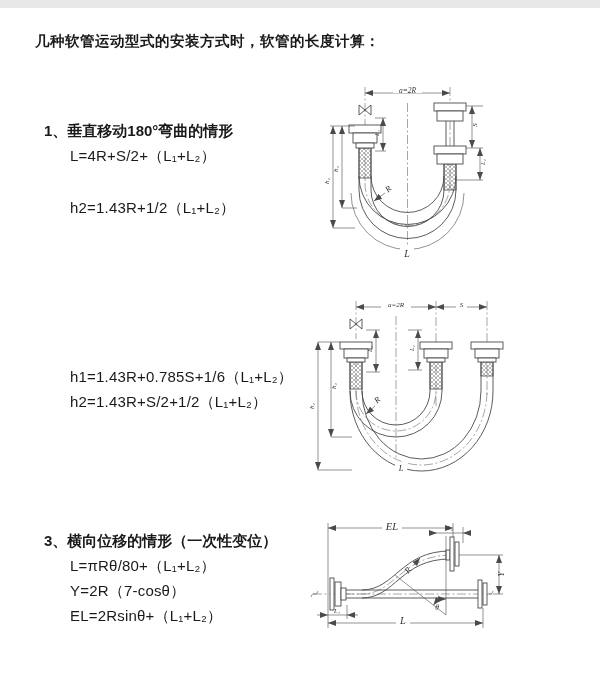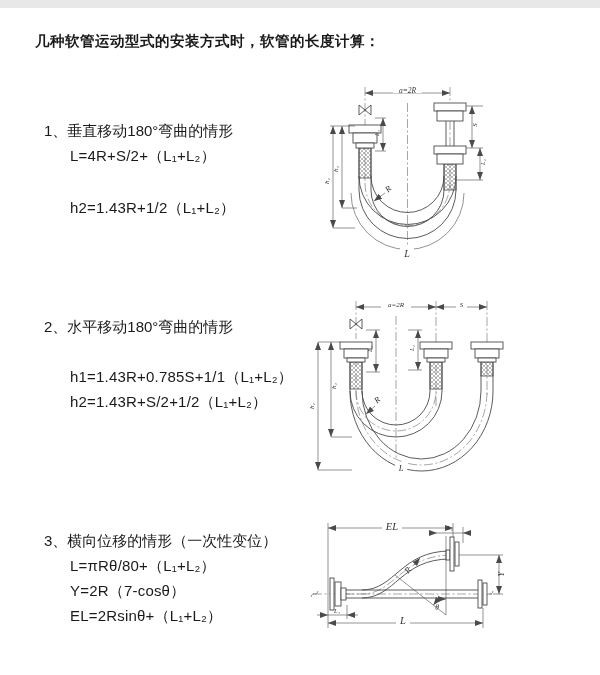--- a/index.html
+++ b/index.html
@@ -7,21 +7,21 @@
   .page {
     position:relative; width:600px; height:675px; background:var(--bg);
     font-family:"Liberation Sans","DejaVu Sans",sans-serif; color:var(--text);
     overflow:hidden; margin:8px auto;
   }
   .title {
     position:absolute; left:35px; top:24px; font-size:14.5px; font-weight:700;
     letter-spacing:0.5px; white-space:nowrap;
   }
   .sec-heading {
-    position:absolute; left:44px; font-size:15px; font-weight:400; white-space:nowrap;
+    position:absolute; left:44px; font-size:15px; font-weight:700; white-space:nowrap;
   }
   .formula {
     position:absolute; left:70px; font-size:15px; font-weight:400; white-space:nowrap;
     letter-spacing:0.2px;
     text-align:right;
   }
   svg.diagram { position:absolute; color:var(--line); }
   svg .ln   { stroke:currentColor; stroke-width:0.9; fill:none; }
   svg .thin { stroke:currentColor; stroke-width:0.6; fill:none; }
   svg .dim  { stroke:currentColor; stroke-width:0.6; fill:none; }
@@ -36,22 +36,21 @@
 <body>
 
 <div class="page">
 
   <div class="title">几种软管运动型式的安装方式时，软管的长度计算：</div>
 
   <div class="sec-heading" style="top:114px">1、垂直移动180°弯曲的情形</div>
   <div class="formula" style="top:139px">L=4R+S/2+（L₁+L₂）</div>
   <div class="formula" style="top:191px">h2=1.43R+1/2（L₁+L₂）</div>
 
-  <div class="sec-heading" style="top:310px">2、水平移动180°弯曲的情形</div>
-  <div class="formula" style="top:360px">h1=1.43R+0.785S+1/1（L₁+L₂）</div>
+  <div class="formula" style="top:360px">h1=1.43R+0.785S+1/6（L₁+L₂）</div>
   <div class="formula" style="top:385px">h2=1.43R+S/2+1/2（L₁+L₂）</div>
 
   <div class="sec-heading" style="top:524px">3、横向位移的情形（一次性变位）</div>
   <div class="formula" style="top:549px">L=πRθ/80+（L₁+L₂）</div>
   <div class="formula" style="top:574px">Y=2R（7-cosθ）</div>
   <div class="formula" style="top:599px">EL=2Rsinθ+（L₁+L₂）</div>
 
   <svg class="diagram" style="left:300px; top:65px" width="210" height="195" viewBox="0 0 210 195">
     <defs>
       <marker id="m1e" markerWidth="8" markerHeight="8" refX="8" refY="4" orient="auto" markerUnits="userSpaceOnUse">

